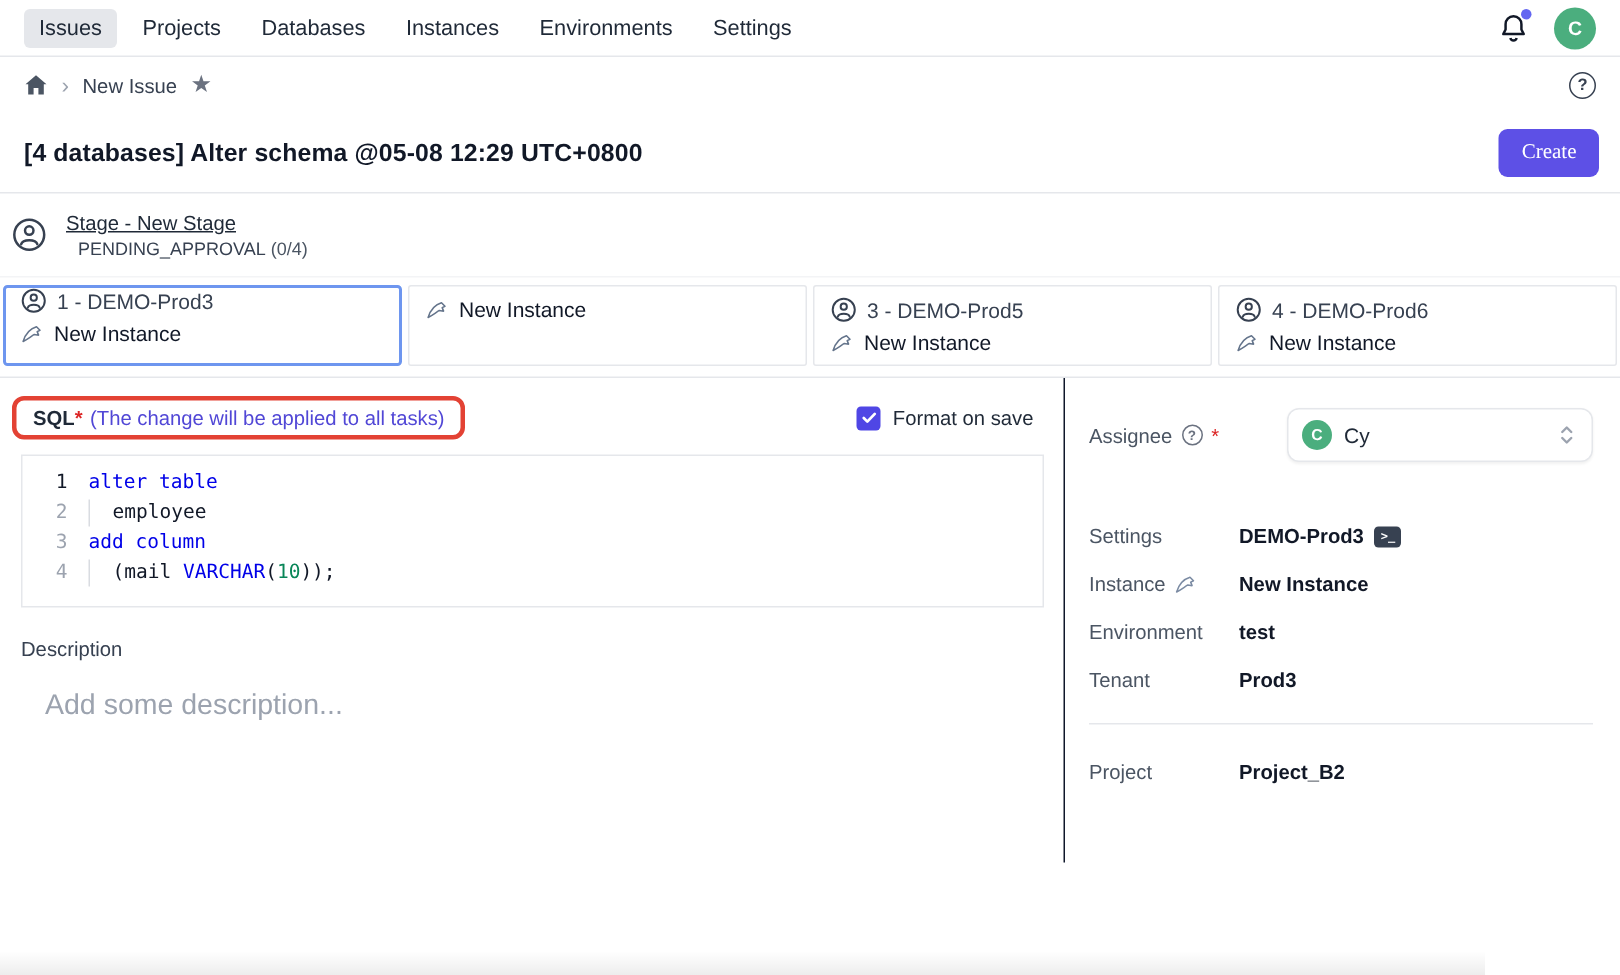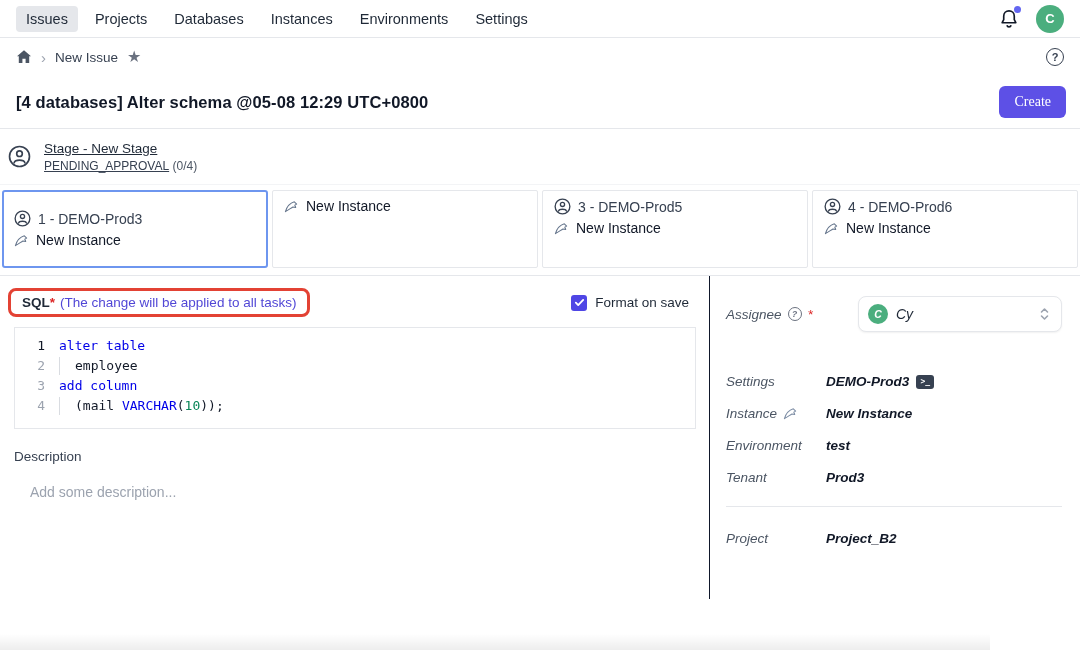--- a/index.html
+++ b/index.html
@@ -36,36 +36,36 @@
   .create-btn { background:#5d50e6; color:#fff; border:none; border-radius:6px;
     font-size:14px; font-weight:500; padding:8px 15px; cursor:pointer;
     font-family:Liberation Serif, serif; }
 
   
   .stage { height:56px; border-top:1px solid #e5e7eb; display:flex; align-items:center;
     gap:13px; padding:0 8px; }
   .stage-texts { display:flex; flex-direction:column; gap:3px; }
   .stage-name { font-size:13.5px; font-weight:500; color:#1f2937; text-decoration:underline; cursor:pointer; }
   .stage-status-line { font-size:12px; color:#374151; }
-  .stage-status { text-decoration:underline; font-weight:500; cursor:pointer; }
+  .stage-status { font-weight:500; cursor:pointer;margin-left:8px; }
   .stage-count { color:#4b5563; }
 
   
   .tasks-wrap { border-top:1px solid #f3f4f6; padding:5px 2px 7px; border-bottom:1px solid #e5e7eb; }
   .tasks { display:flex; gap:4px; }
   .task-card { flex:1; border:1px solid #e5e7eb; background:#fff; padding:7px 11px;
     display:flex; flex-direction:column; gap:5px; cursor:pointer; border-radius:2px; }
-  .task-card.selected { border:2px solid #6e96ef; border-radius:3px; padding:18px 10px; }
+  .task-card.selected { border:2px solid #6e96ef; border-radius:3px; padding:0 10px; }
   .task-top { display:flex; align-items:center; gap:7px; font-size:14px; color:#374151; }
   .task-bottom { display:flex; align-items:center; gap:7px; font-size:14px; font-weight:500; color:#111827; }
 
   
   .main { display:flex; height:323px; }
   .main-left { width:710px; border-right:1px solid #0f172a; }
-  .main-right { flex:1; padding:20px 18px 0 16px;font-style:italic; }
+  .main-right { flex:1; padding:20px 18px 0 16px; }
 
   
   .sql-row { display:flex; align-items:center; justify-content:space-between;
     padding:12px 20px 0 8px; }
   .red-box { border:3px solid #e34234; border-radius:8px; padding:4px 11px;
     display:inline-flex; align-items:center; gap:5px; }
   .sql-label { font-size:13.5px; font-weight:600; color:#1f2937; }
   .required { color:#dc2626; }
   .sql-note { font-size:13.5px; color:#5147d6; }
   .format { display:flex; align-items:center; gap:8px; font-size:13.5px; color:#1f2937; cursor:pointer; }
@@ -78,21 +78,21 @@
   .code-line { display:flex; }
   .gutter { width:44px; text-align:right; padding-right:14px; color:#9ca3af; flex:none; }
   .gutter.active { color:#111827; }
   .code { white-space:pre; color:#111827; display:flex; align-items:center; }
   .guide { display:inline-block; width:1px; height:18px; background:#d9dce1; margin-right:15px; }
   .tok-k { color:#0000e8; }
   .tok-n { color:#098658; }
 
   
   .desc-label { margin:20px 16px 0 14px; font-size:13.5px; font-weight:500; color:#374151; }
-  .desc-input { margin:20px 16px 0 30px; font-size:14px; color:#9ca3af; cursor:text; }
+  .desc-input { margin:20px 16px 0 30px; font-size:19px; color:#9ca3af; cursor:text; }
 
   
   .assignee-row { display:flex; align-items:center; margin-bottom:42px; }
   .side-label { font-size:13.5px; color:#4b5563; display:flex; align-items:center; gap:6px; }
   .help-sm { width:14px; height:14px; border:1.3px solid #6b7280; border-radius:50%;
     display:flex; align-items:center; justify-content:center; font-size:9px; font-weight:700; color:#6b7280; }
   .assignee-select { margin-left:auto; width:204px; height:36px; border:1px solid #e5e7eb;
     border-radius:8px; box-shadow:0 1px 2px rgba(0,0,0,.06); display:flex; align-items:center;
     padding:0 9px; gap:8px; cursor:pointer; background:#fff; }
   .avatar-sm { width:20px; height:20px; border-radius:50%; background:#4bae7e; color:#fff;

